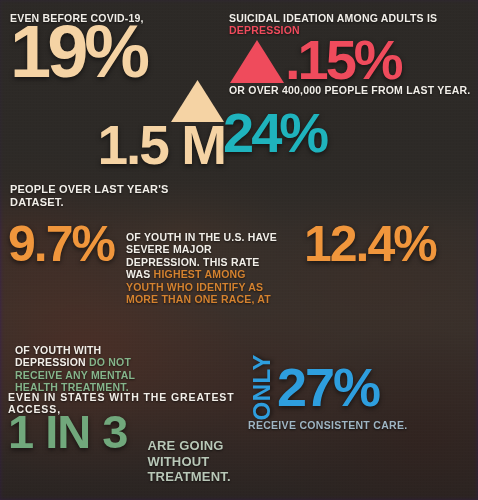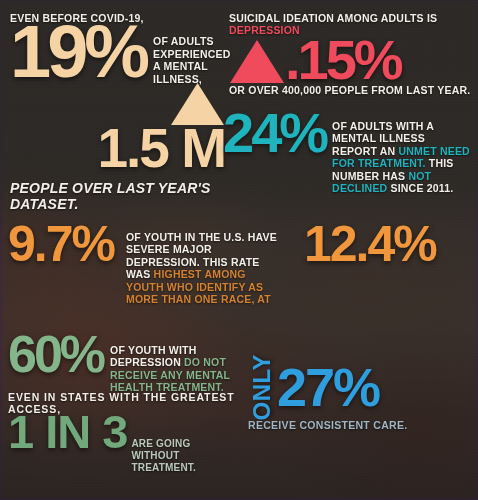--- a/index.html
+++ b/index.html
@@ -63,21 +63,21 @@
   .tri { display:inline-block; vertical-align:baseline; }
 
   
   #p1 { left:10px; top:12px; width:215px; }
   #p1 .head { font-size:10.5px; }
   #p1 .row19 { display:flex; align-items:flex-start; margin-top:-2px; }
   #p1 .n19 { font-size:74px; color:#f5d3a4; letter-spacing:-4px; }
   #p1 .t19 { font-size:10.5px; margin:13px 0 0 7px; color:#f2efe9; }
   #p1 .row15 { display:flex; align-items:flex-end; margin-top:-4px;flex-direction:column; }
   #p1 .n15 { font-size:55px; color:#f5d3a4; letter-spacing:-2px; }
-  #p1 .foot { font-size:14px; margin-top:10px;font-style:italic; }
+  #p1 .foot { font-size:11px; margin-top:16px; }
 
   
   #p2 { left:229px; top:12px; width:243px; }
   #p2 .head { font-size:10.5px; }
   #p2 .hl { color:#ef4b5c; }
   #p2 .row { display:flex; align-items:flex-start; margin-top:1px; }
   #p2 .n15 { font-size:56px; color:#ef4b5c; letter-spacing:-3px; }
   #p2 .foot { font-size:10.5px; margin-top:0px; }
 
   
@@ -95,21 +95,21 @@
 
   
   #p5 { left:8px; top:340px; width:232px; }
   #p5 .row60 { display:flex; align-items:flex-start; }
   #p5 .n60 { font-size:52px; color:#85b58b; letter-spacing:-3px; margin-top:-6px; }
   #p5 .txt { font-size:10.5px; margin:4px 0 0 7px; width:120px; }
   #p5 .hl { color:#85b58b; }
   #p5 .access { font-size:10.5px; letter-spacing:.9px; margin-top:-3px; }
   #p5 .row13 { display:flex; align-items:flex-start; margin-top:-2px; }
   #p5 .n13 { font-size:47px; color:#71a87c; letter-spacing:-1px; }
-  #p5 .txt13 { font-size:10px; margin:25px 0 0 4px; color:#b9c8b8; width:118px; }
+  #p5 .txt13 { font-size:13px; margin:25px 0 0 20px; color:#b9c8b8; width:118px; }
 
   
   #p6 { left:248px; top:356px; width:226px; }
   #p6 .head { font-size:10.5px; line-height:1.35; }
   #p6 .hl { color:#4aa7de; }
   #p6 .row { display:flex; align-items:center; margin-top:-2px; }
   #p6 .only {
     font-size:24px; font-weight:bold; color:#2e9ede;
     writing-mode:vertical-rl; transform:rotate(180deg);
     letter-spacing:.5px; text-shadow:0 2px 4px rgba(0,0,0,.55);
@@ -124,21 +124,20 @@
 <div id="infographic">
 
   <div class="bg-layer bg-base"></div>
   <div class="bg-layer bg-veil"></div>
   <div class="bg-layer bg-grain"></div>
 
   <div class="panel" id="p1">
     <div class="label head">EVEN BEFORE COVID-19,</div>
     <div class="row19">
       <div class="big n19">19%</div>
-      <div class="label t19">OF ADULTS EXPERIENCED A MENTAL ILLNESS,</div>
     </div>
     <div class="row15">
       <svg class="tri" width="55" height="45" viewBox="0 0 55 45">
         <polygon points="27.5,2 54,44 1,44" fill="#f5d3a4"></polygon>
       </svg>
       <div class="big n15">1.5 M</div>
     </div>
     <div class="label foot">PEOPLE OVER LAST YEAR'S DATASET.</div>
   </div>
 
@@ -150,36 +149,32 @@
       <svg class="tri" width="56" height="46" viewBox="0 0 56 46">
         <polygon points="28,2 55,45 1,45" fill="#ef4b5c"></polygon>
       </svg>
       <div class="big n15">.15%</div>
     </div>
     <div class="label foot">OR OVER 400,000 PEOPLE FROM LAST YEAR.</div>
   </div>
 
   <div class="panel" id="p3">
     <div class="big n24">24%</div>
-    <div class="label txt">
-      <span>OF ADULTS WITH A MENTAL ILLNESS REPORT AN </span><span class="hl">UNMET NEED FOR TREATMENT.</span><span> THIS NUMBER HAS </span><span class="hl">NOT DECLINED</span><span> SINCE 2011.</span>
-    </div>
   </div>
 
   <div class="panel" id="p4">
     <div class="big n97">9.7%</div>
     <div class="label txt">
       <span>OF YOUTH IN THE U.S. HAVE SEVERE MAJOR DEPRESSION. THIS RATE WAS </span><span class="hl">HIGHEST AMONG YOUTH WHO IDENTIFY AS MORE THAN ONE RACE, AT</span>
     </div>
     <div class="big n124">12.4%</div>
   </div>
 
   <div class="panel" id="p5">
     <div class="row60">
-      <div class="big n60">60%</div>
       <div class="label txt">
         <span>OF YOUTH WITH DEPRESSION </span><span class="hl">DO NOT RECEIVE ANY MENTAL HEALTH TREATMENT.</span>
       </div>
     </div>
     <div class="label access">EVEN IN STATES WITH THE GREATEST ACCESS,</div>
     <div class="row13">
       <div class="big n13">1 IN 3</div>
       <div class="label txt13">ARE GOING WITHOUT TREATMENT.</div>
     </div>
   </div>

